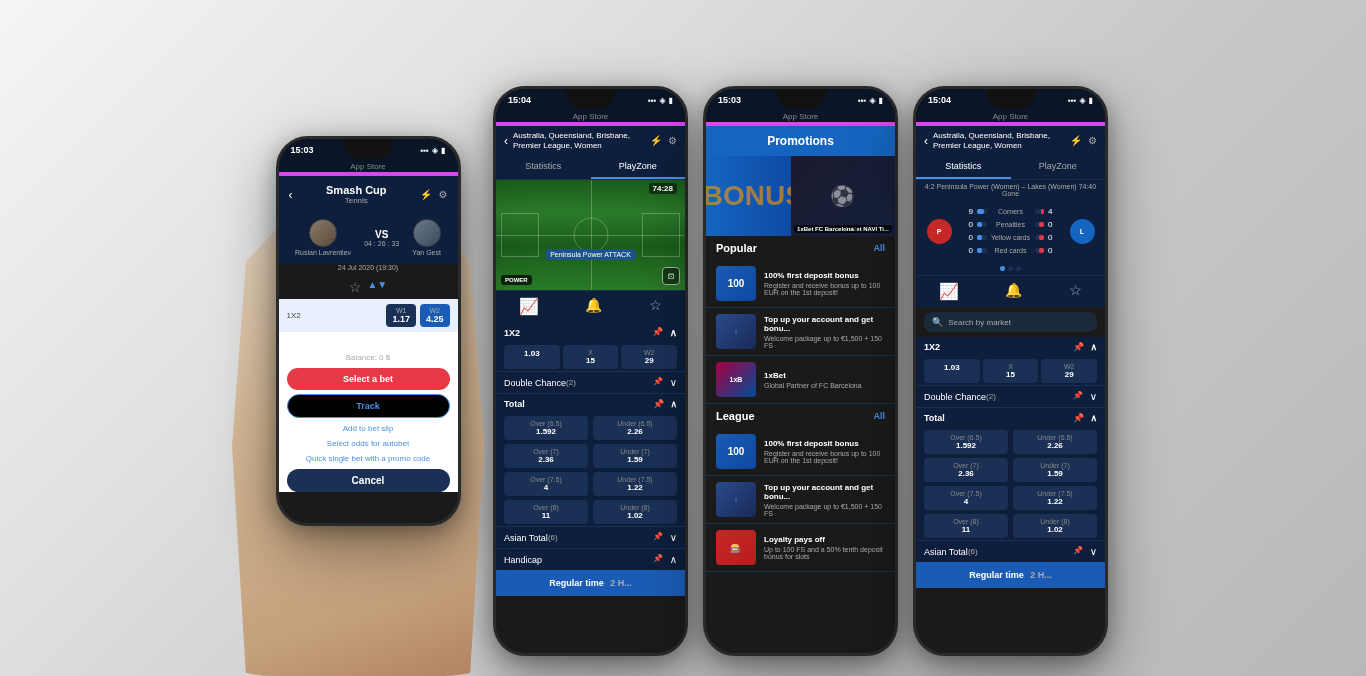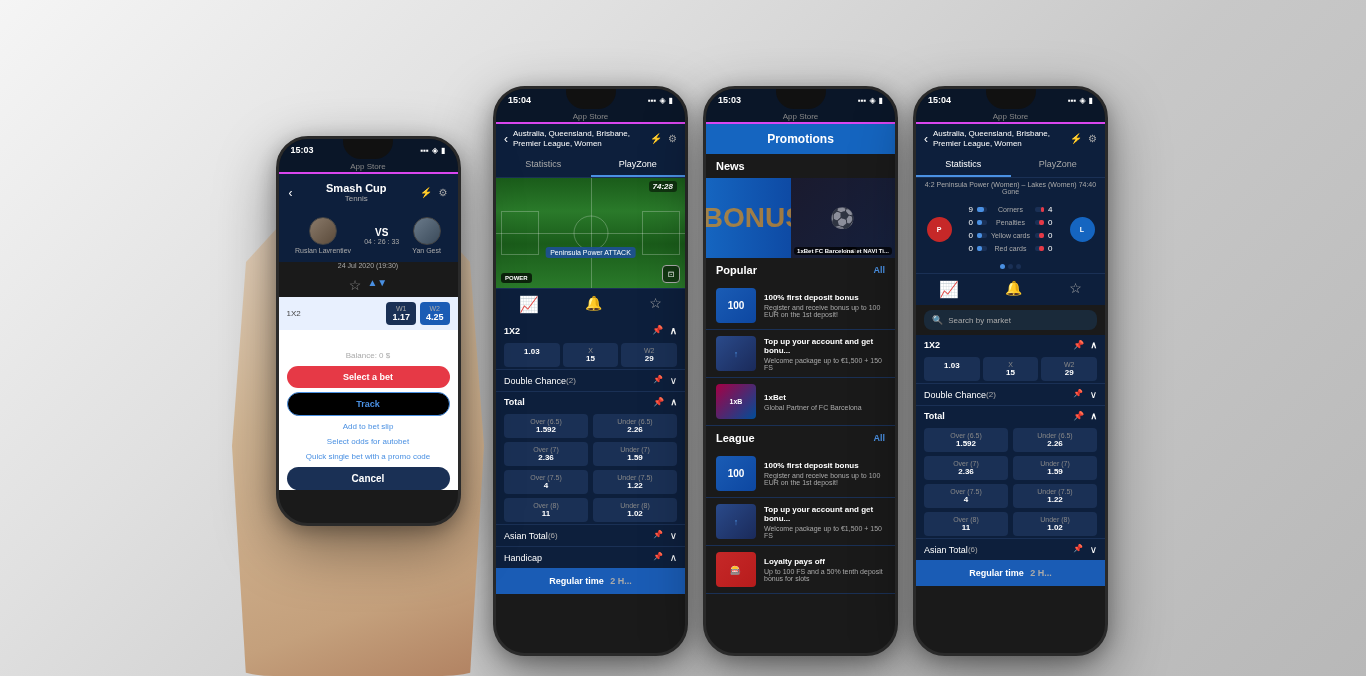--- a/index.html
+++ b/index.html
@@ -81,21 +81,21 @@
     .status-bar .time { font-weight: 600; font-size: 9px; }
     .status-icons { display: flex; gap: 3px; align-items: center; font-size: 8px; }
 
     
     .appstore-bar {
       background: #0a1628;
       text-align: center;
       font-size: 8px;
       color: #888;
       padding: 1px 0;
-      border-bottom: 2px solid #d946ef;
+      border-bottom: 4px solid #d946ef;
     }
 
     
     .p1-header {
       background: #0d1f3c;
       padding: 8px 10px 6px;
       display: flex;
       align-items: center;
       justify-content: space-between;
     }
@@ -655,21 +655,21 @@
       <div class="field-grass">
         <div class="field-line-h" style="top:50%;"></div>
         <div class="field-line-v" style="left:50%;"></div>
         <div class="field-circle" style="width:35px;height:35px;top:50%;left:50%;transform:translate(-50%,-50%);"></div>
         <div style="position:absolute;left:5px;top:30%;width:20%;height:40%;border:1px solid rgba(255,255,255,0.25);"></div>
         <div style="position:absolute;right:5px;top:30%;width:20%;height:40%;border:1px solid rgba(255,255,255,0.25);"></div>
         <div class="field-label">Peninsula Power ATTACK</div>
         <div class="capture-icon">⊡</div>
         <div class="team-badge">POWER</div>
       </div>
-      <div style="position:absolute;top:3px;right:8px;color:white;font-size:8px;font-weight:700;background:rgba(0,0,0,0.5);padding:1px 4px;border-radius:3px;font-style:italic;">74:28</div>
+      <div style="position:absolute;top:3px;right:8px;color:white;font-size:8px;font-weight:700;background:rgba(0,0,0,0.5);padding:1px 4px;border-radius:3px;">74:28</div>
     </div>
 
     <div class="bottom-nav">
       <span class="bnav-active">📈</span>
       <span class="bnav-icon">🔔</span>
       <span class="bnav-icon">☆</span>
     </div>
 
     <div class="odds-section">
 
@@ -802,23 +802,20 @@
       </div>
     </div>
     <div class="appstore-bar">
       <span>App Store</span>
     </div>
 
     <div class="promo-header">
       <span>Promotions</span>
     </div>
 
-    <div class="promo-section-header">
-      <span>News</span>
-    </div>
 
     <div class="promo-banner">
       <div style="position:absolute; left:0; top:0; bottom:0; width:50%; background:linear-gradient(90deg,#1565c0,#0d47a1); display:flex; align-items:center; justify-content:center; overflow:hidden;">
         <div style="color:#ff9800; font-size:28px; font-weight:900; opacity:0.6; line-height:1;">BONUS</div>
       </div>
       <div style="position:absolute; right:0; top:0; bottom:0; width:55%; background:linear-gradient(135deg,#1a1a2e,#16213e); display:flex; align-items:center; justify-content:center; overflow:hidden;">
         <div style="color:#ff5722; font-size:20px; opacity:0.5;">⚽</div>
         <div style="position:absolute; bottom:3px; right:3px; background:rgba(0,0,0,0.7); border-radius:3px; padding:1px 3px; font-size:6px; color:white; font-weight:700;">1xBet NAVI Ti...</div>
         <div style="position:absolute; bottom:3px; left:3px; background:rgba(0,0,0,0.7); border-radius:3px; padding:1px 3px; font-size:6px; color:white; font-weight:700;">1xBet FC Barcelona</div>
       </div>

